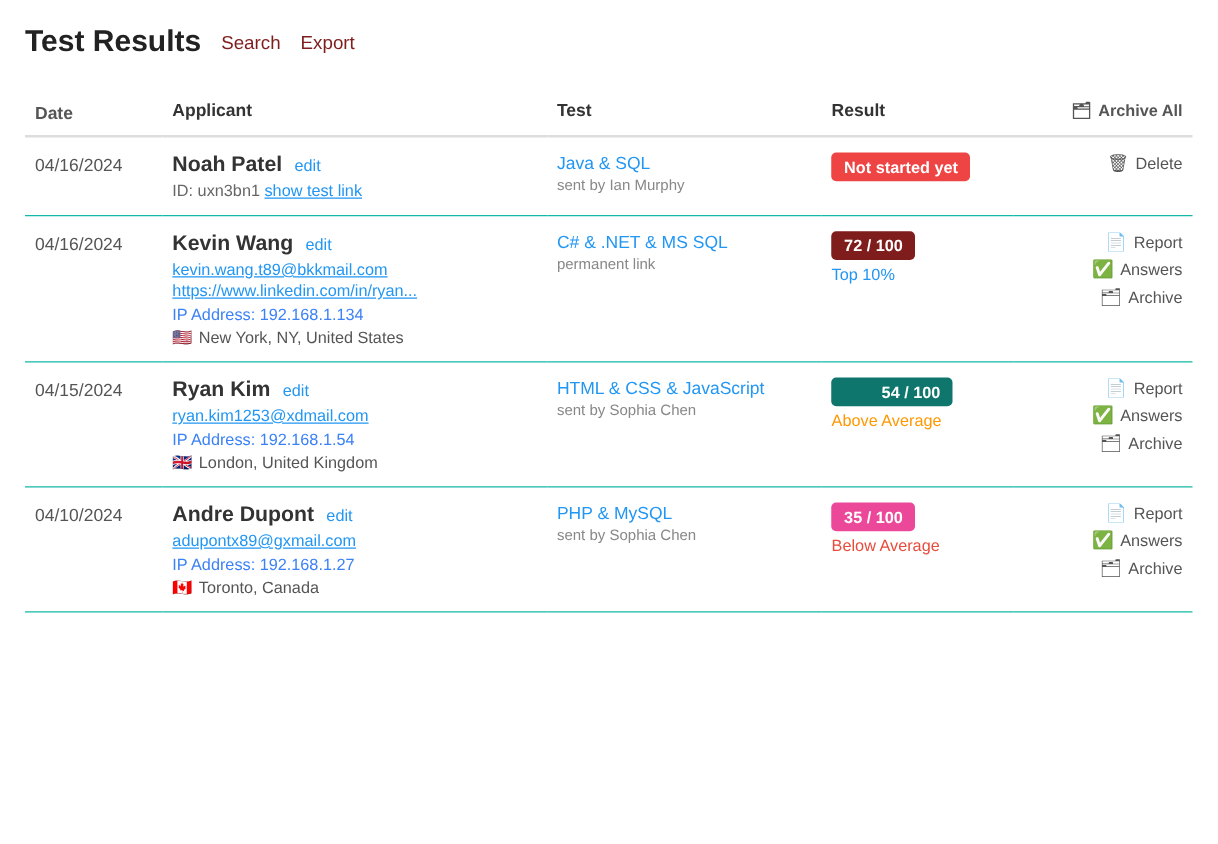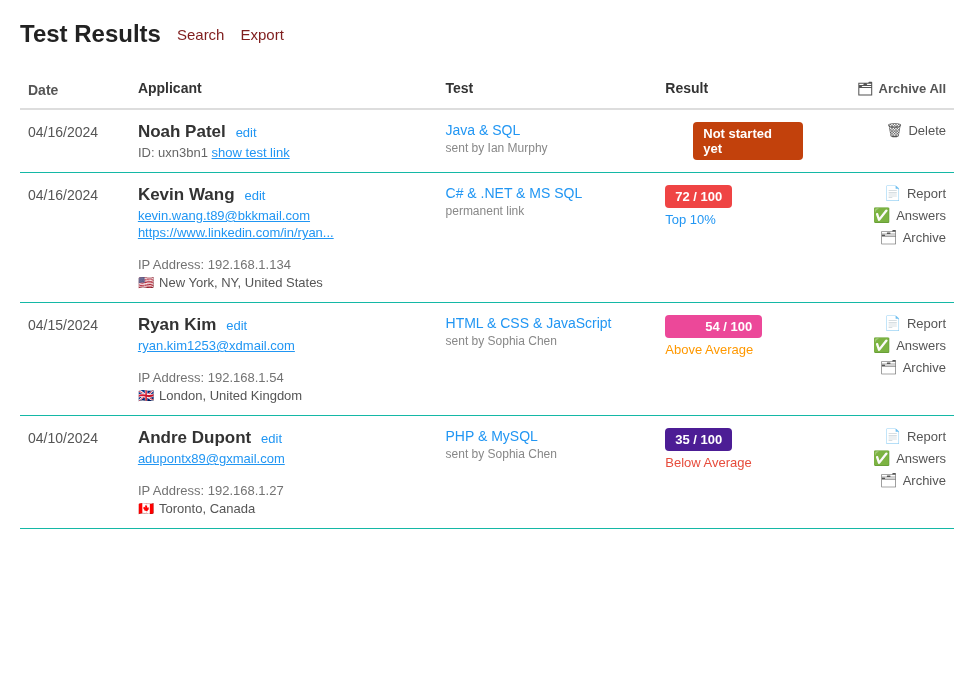--- a/index.html
+++ b/index.html
@@ -22,31 +22,31 @@
     .col-test { width: 200px; }
     .col-result { width: 140px; }
     .col-actions { width: 130px; text-align: right; }
 
     .applicant-name { font-weight: bold; font-size: 17px; }
     .edit-link { color: #2196F3; text-decoration: none; font-weight: normal; font-size: 13px; margin-left: 6px; cursor: pointer; }
     .applicant-id { color: #666; font-size: 13px; margin-top: 3px; }
     .show-link { color: #2196F3; text-decoration: underline; cursor: pointer; font-size: 13px; }
     .applicant-email { color: #2196F3; text-decoration: underline; cursor: pointer; font-size: 13px; margin-top: 3px; }
     .applicant-linkedin { color: #2196F3; text-decoration: underline; cursor: pointer; font-size: 13px; margin-top: 2px; }
-    .applicant-ip { color: #737373; font-size: 13px; margin-top: 17px; }
+    .applicant-ip { color: #3b82f6; font-size: 13px; margin-top: 4px; }
     .applicant-location { color: #555; font-size: 13px; margin-top: 3px; display: flex; align-items: center; gap: 5px; }
 
     .test-name { color: #2196F3; font-size: 14px; text-decoration: none; cursor: pointer; }
     .test-sub { color: #888; font-size: 12px; margin-top: 3px; }
 
     .badge { display: inline-block; padding: 4px 10px; border-radius: 4px; font-weight: bold; font-size: 13px; color: white; }
-    .badge-gray { background: #c2410c; margin-left: 28px; }
-    .badge-green { background: #ef4444; }
-    .badge-orange { background: #ec4899; padding-left: 40px; }
-    .badge-red { background: #4c1d95; }
+    .badge-gray { background: #ef4444; }
+    .badge-green { background: #7f1d1d; }
+    .badge-orange { background: #0f766e; padding-left: 40px; }
+    .badge-red { background: #ec4899; }
 
     .result-label { color: #2196F3; font-size: 13px; margin-top: 4px; }
     .result-label-orange { color: #FF9800; font-size: 13px; margin-top: 4px; }
     .result-label-red { color: #e74c3c; font-size: 13px; margin-top: 4px; }
 
     .action-btn { display: flex; align-items: center; justify-content: flex-end; gap: 5px; color: #555; font-size: 13px; cursor: pointer; margin-bottom: 6px; text-decoration: none; }
     .action-icon { font-size: 14px; }
 
     .archive-all-btn { display: flex; align-items: center; gap: 5px; color: #555; font-size: 13px; cursor: pointer; justify-content: flex-end; }
   </style>

